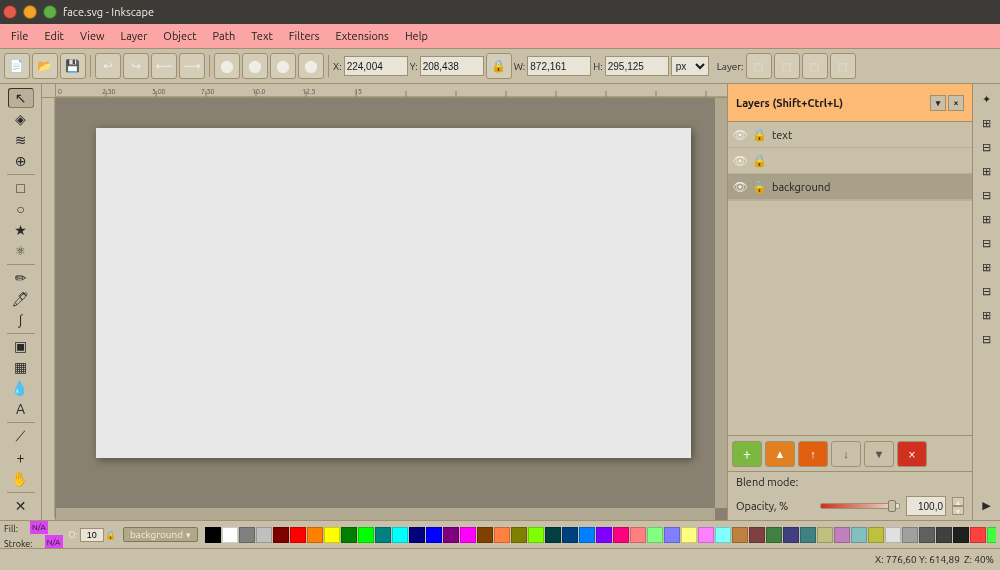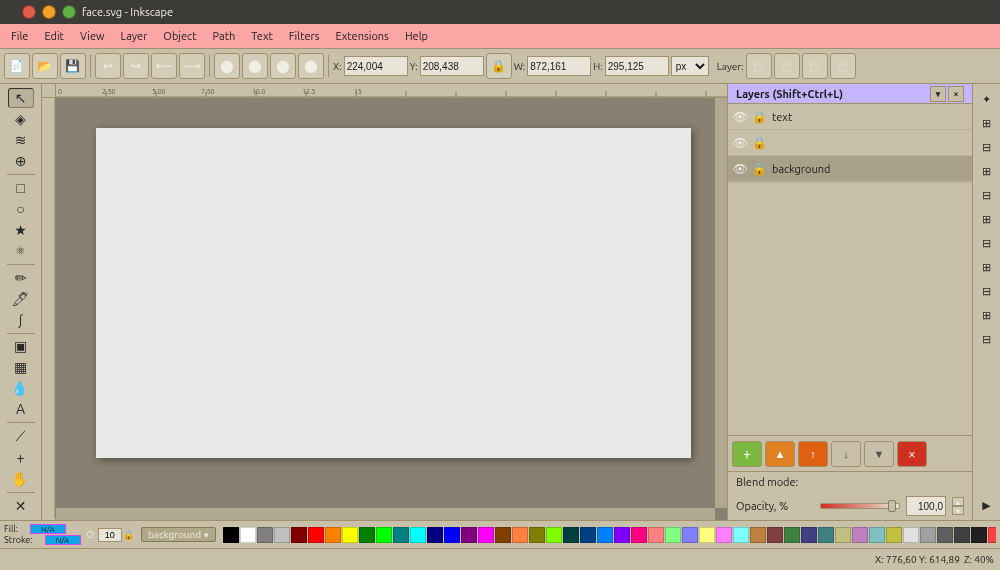--- a/index.html
+++ b/index.html
@@ -4,21 +4,21 @@
   <style>
     * { margin: 0; padding: 0; box-sizing: border-box; }
     body { width: 1000px; height: 570px; overflow: hidden; font-family: 'Ubuntu', sans-serif; font-size: 11px; background: #3c3b37; color: #f0ede4; }
 
     
     #titlebar {
       height: 24px;
       background: #3c3b37;
       display: flex;
       align-items: center;
-      padding: 0 22px;
+      padding: 0 3px;
       gap: 6px;
     }
     .window-btn { width: 14px; height: 14px; border-radius: 50%; border: 1px solid rgba(0,0,0,0.4); cursor: pointer; }
     .btn-close { background: #e05c4b; }
     .btn-min { background: #f5a328; }
     .btn-max { background: #60b045; }
 
     
     #menubar {
       height: 24px;
@@ -151,22 +151,22 @@
       border-left: 1px solid #a09070;
       display: flex;
       flex-direction: column;
     }
     #layers-panel {
       flex: 1;
       display: flex;
       flex-direction: column;
     }
     #layers-header {
-      height: 20px;
-      background: #c4b5fd;
+      height: 38px;
+      background: #fdba74;
       border-bottom: 1px solid #a09070;
       display: flex;
       align-items: center;
       padding: 0 8px;
       font-size: 11px;
       font-weight: bold;
       color: #1a1a1a;
       justify-content: space-between;
     }
     #layers-header-btns { display: flex; gap: 2px; }
@@ -285,21 +285,21 @@
       cursor: pointer;
       border: 1px solid rgba(0,0,0,0.2);
       flex-shrink: 0;
     }
 
     #bottom-left {
       display: flex; align-items: center; gap: 6px; margin-right: 6px;
     }
     .fill-stroke-area { display: flex; flex-direction: column; gap: 1px; }
     .fill-label { font-size: 9px; color: #1a1a1a; display: flex; align-items: flex-end; gap: 12px; }
-    .color-box-na { width: 36px; height: 10px; background: #0ea5e9; border: 1px solid #d946ef; display: flex; align-items: center; justify-content: center; font-size: 8px; }
+    .color-box-na { width: 18px; height: 10px; background: #c2410c; border: 7px solid #d946ef; display: flex; align-items: center; justify-content: center; font-size: 8px; }
     .opacity-small { display: flex; align-items: center; gap: 2px; font-size: 9px; }
     .opacity-input-small { width: 24px; height: 14px; background: #e8e4d8; border: 1px solid #a09070; font-size: 9px; text-align: center; }
   </style>
 </head>
 <body>
 
 <div id="titlebar">
   <div class="window-btn btn-close"></div>
   <div class="window-btn btn-min"></div>
   <div class="window-btn btn-max"></div>

